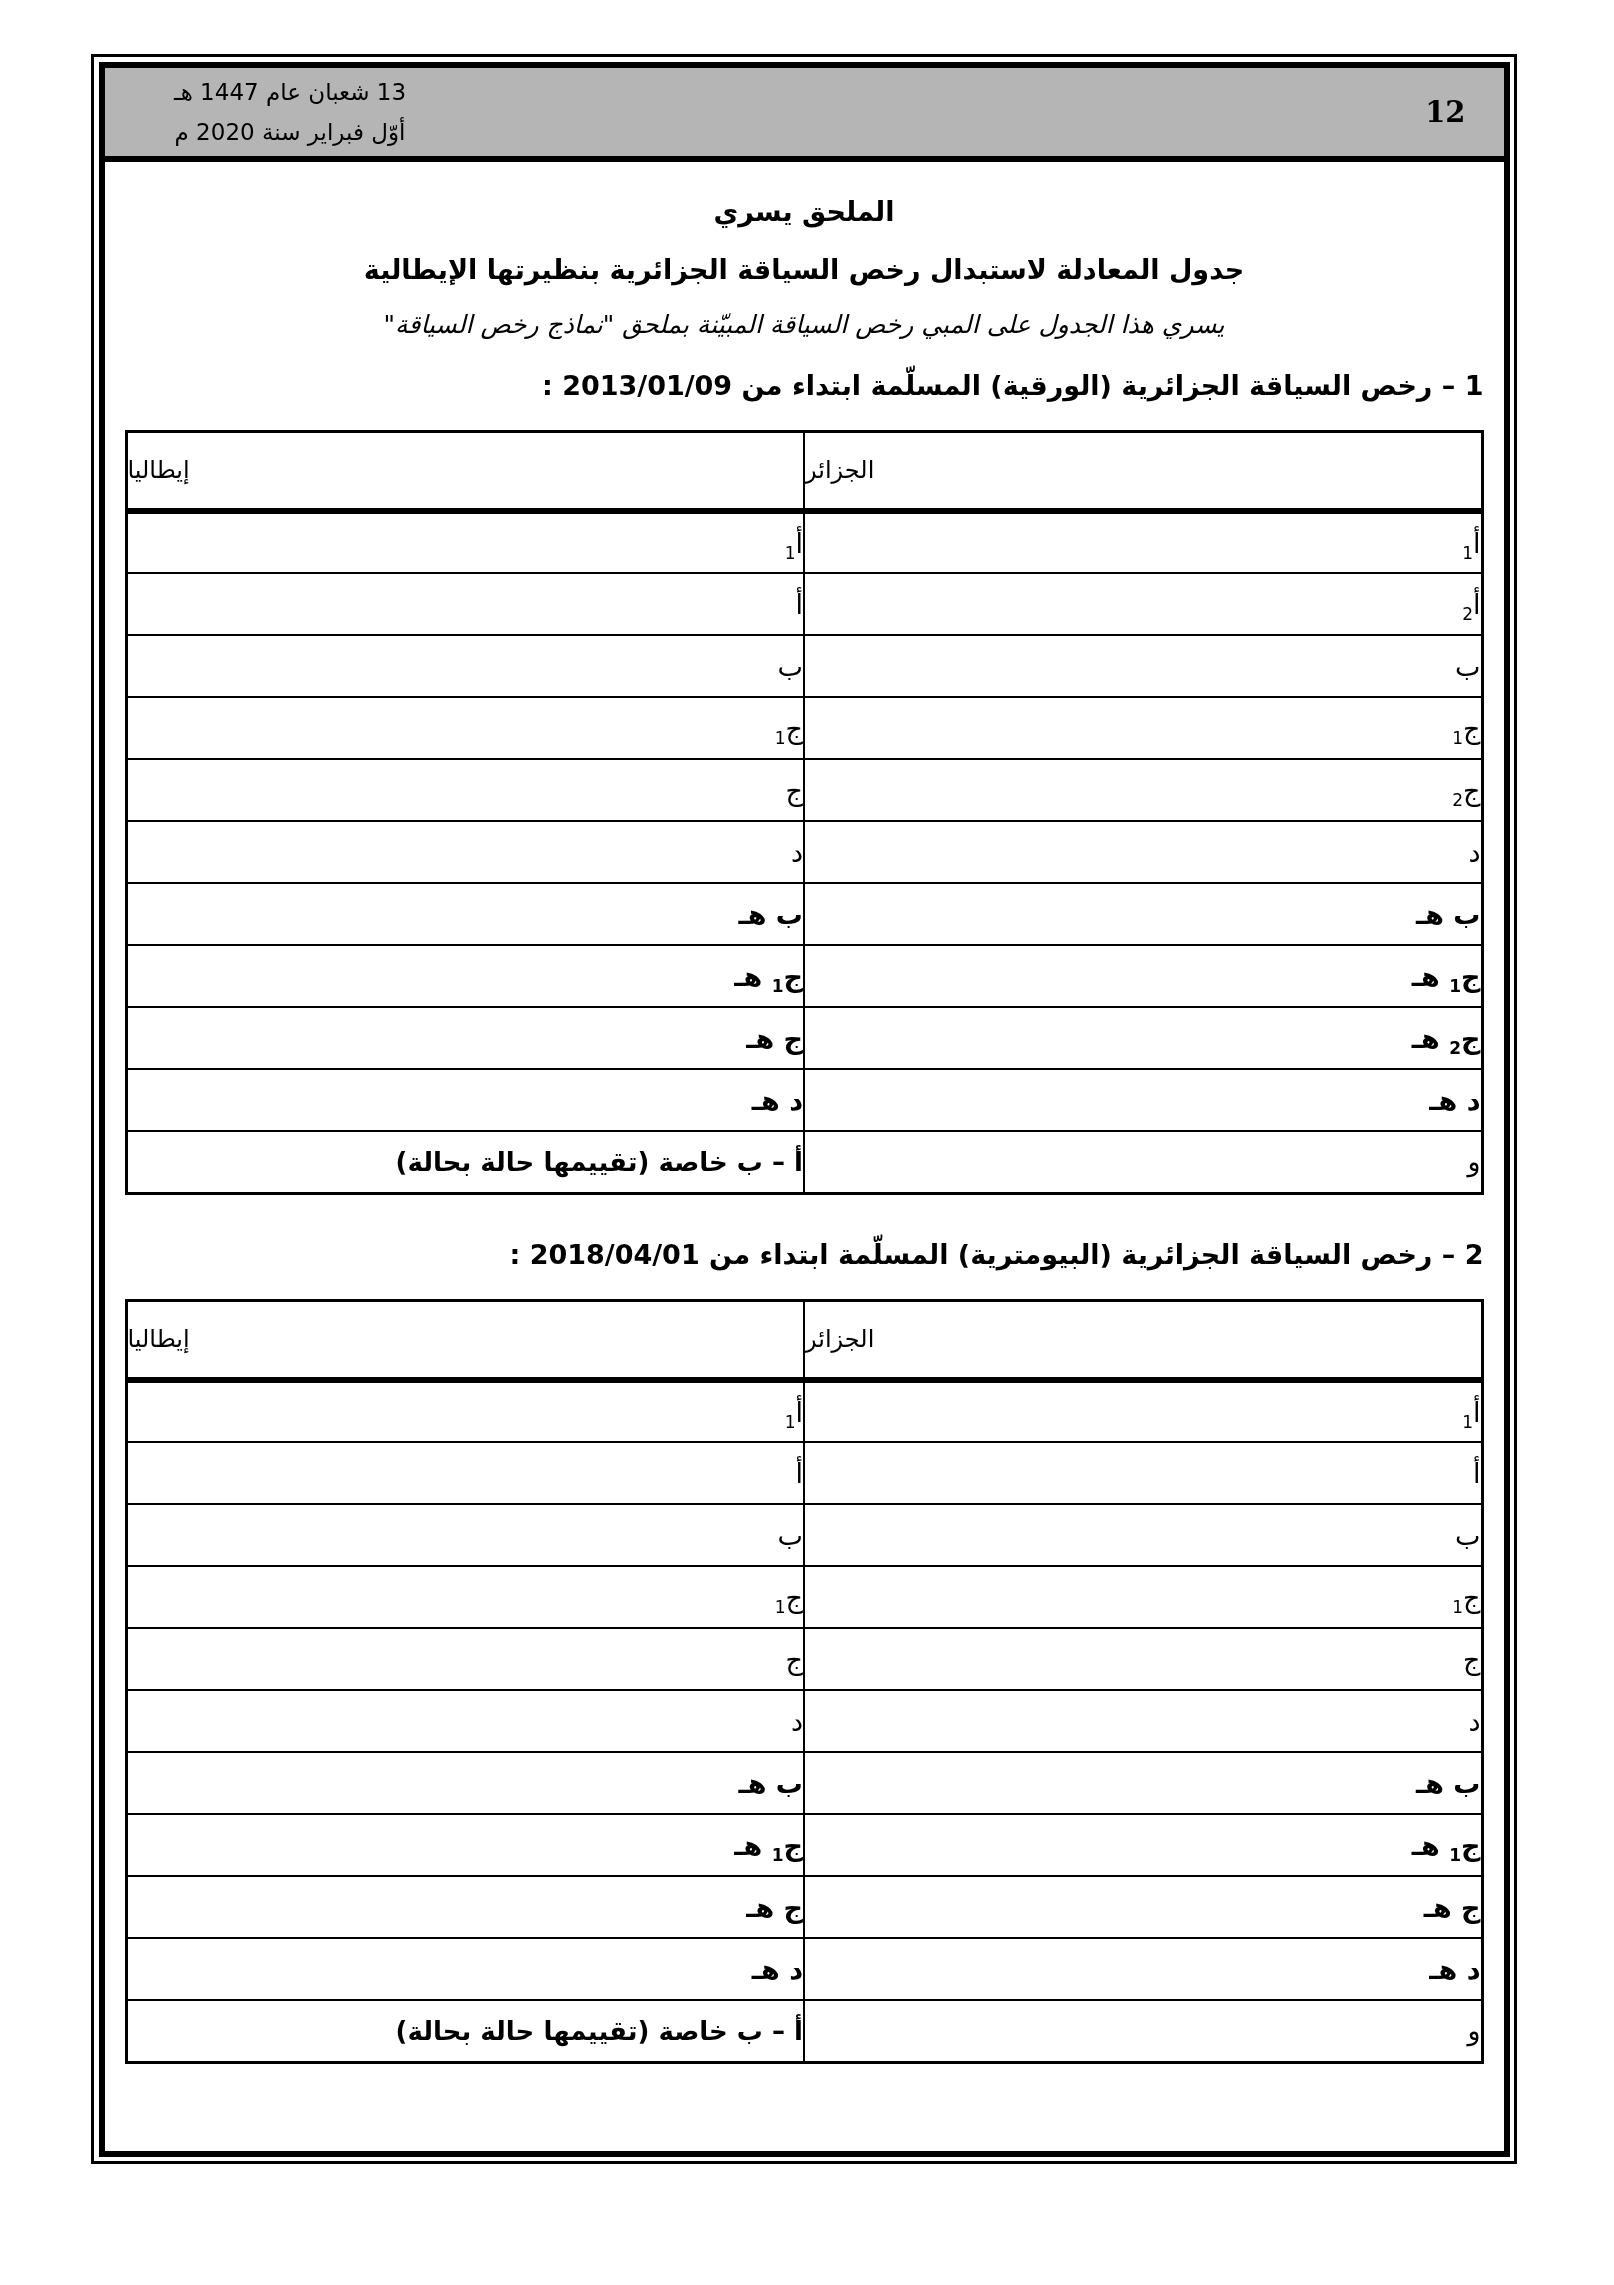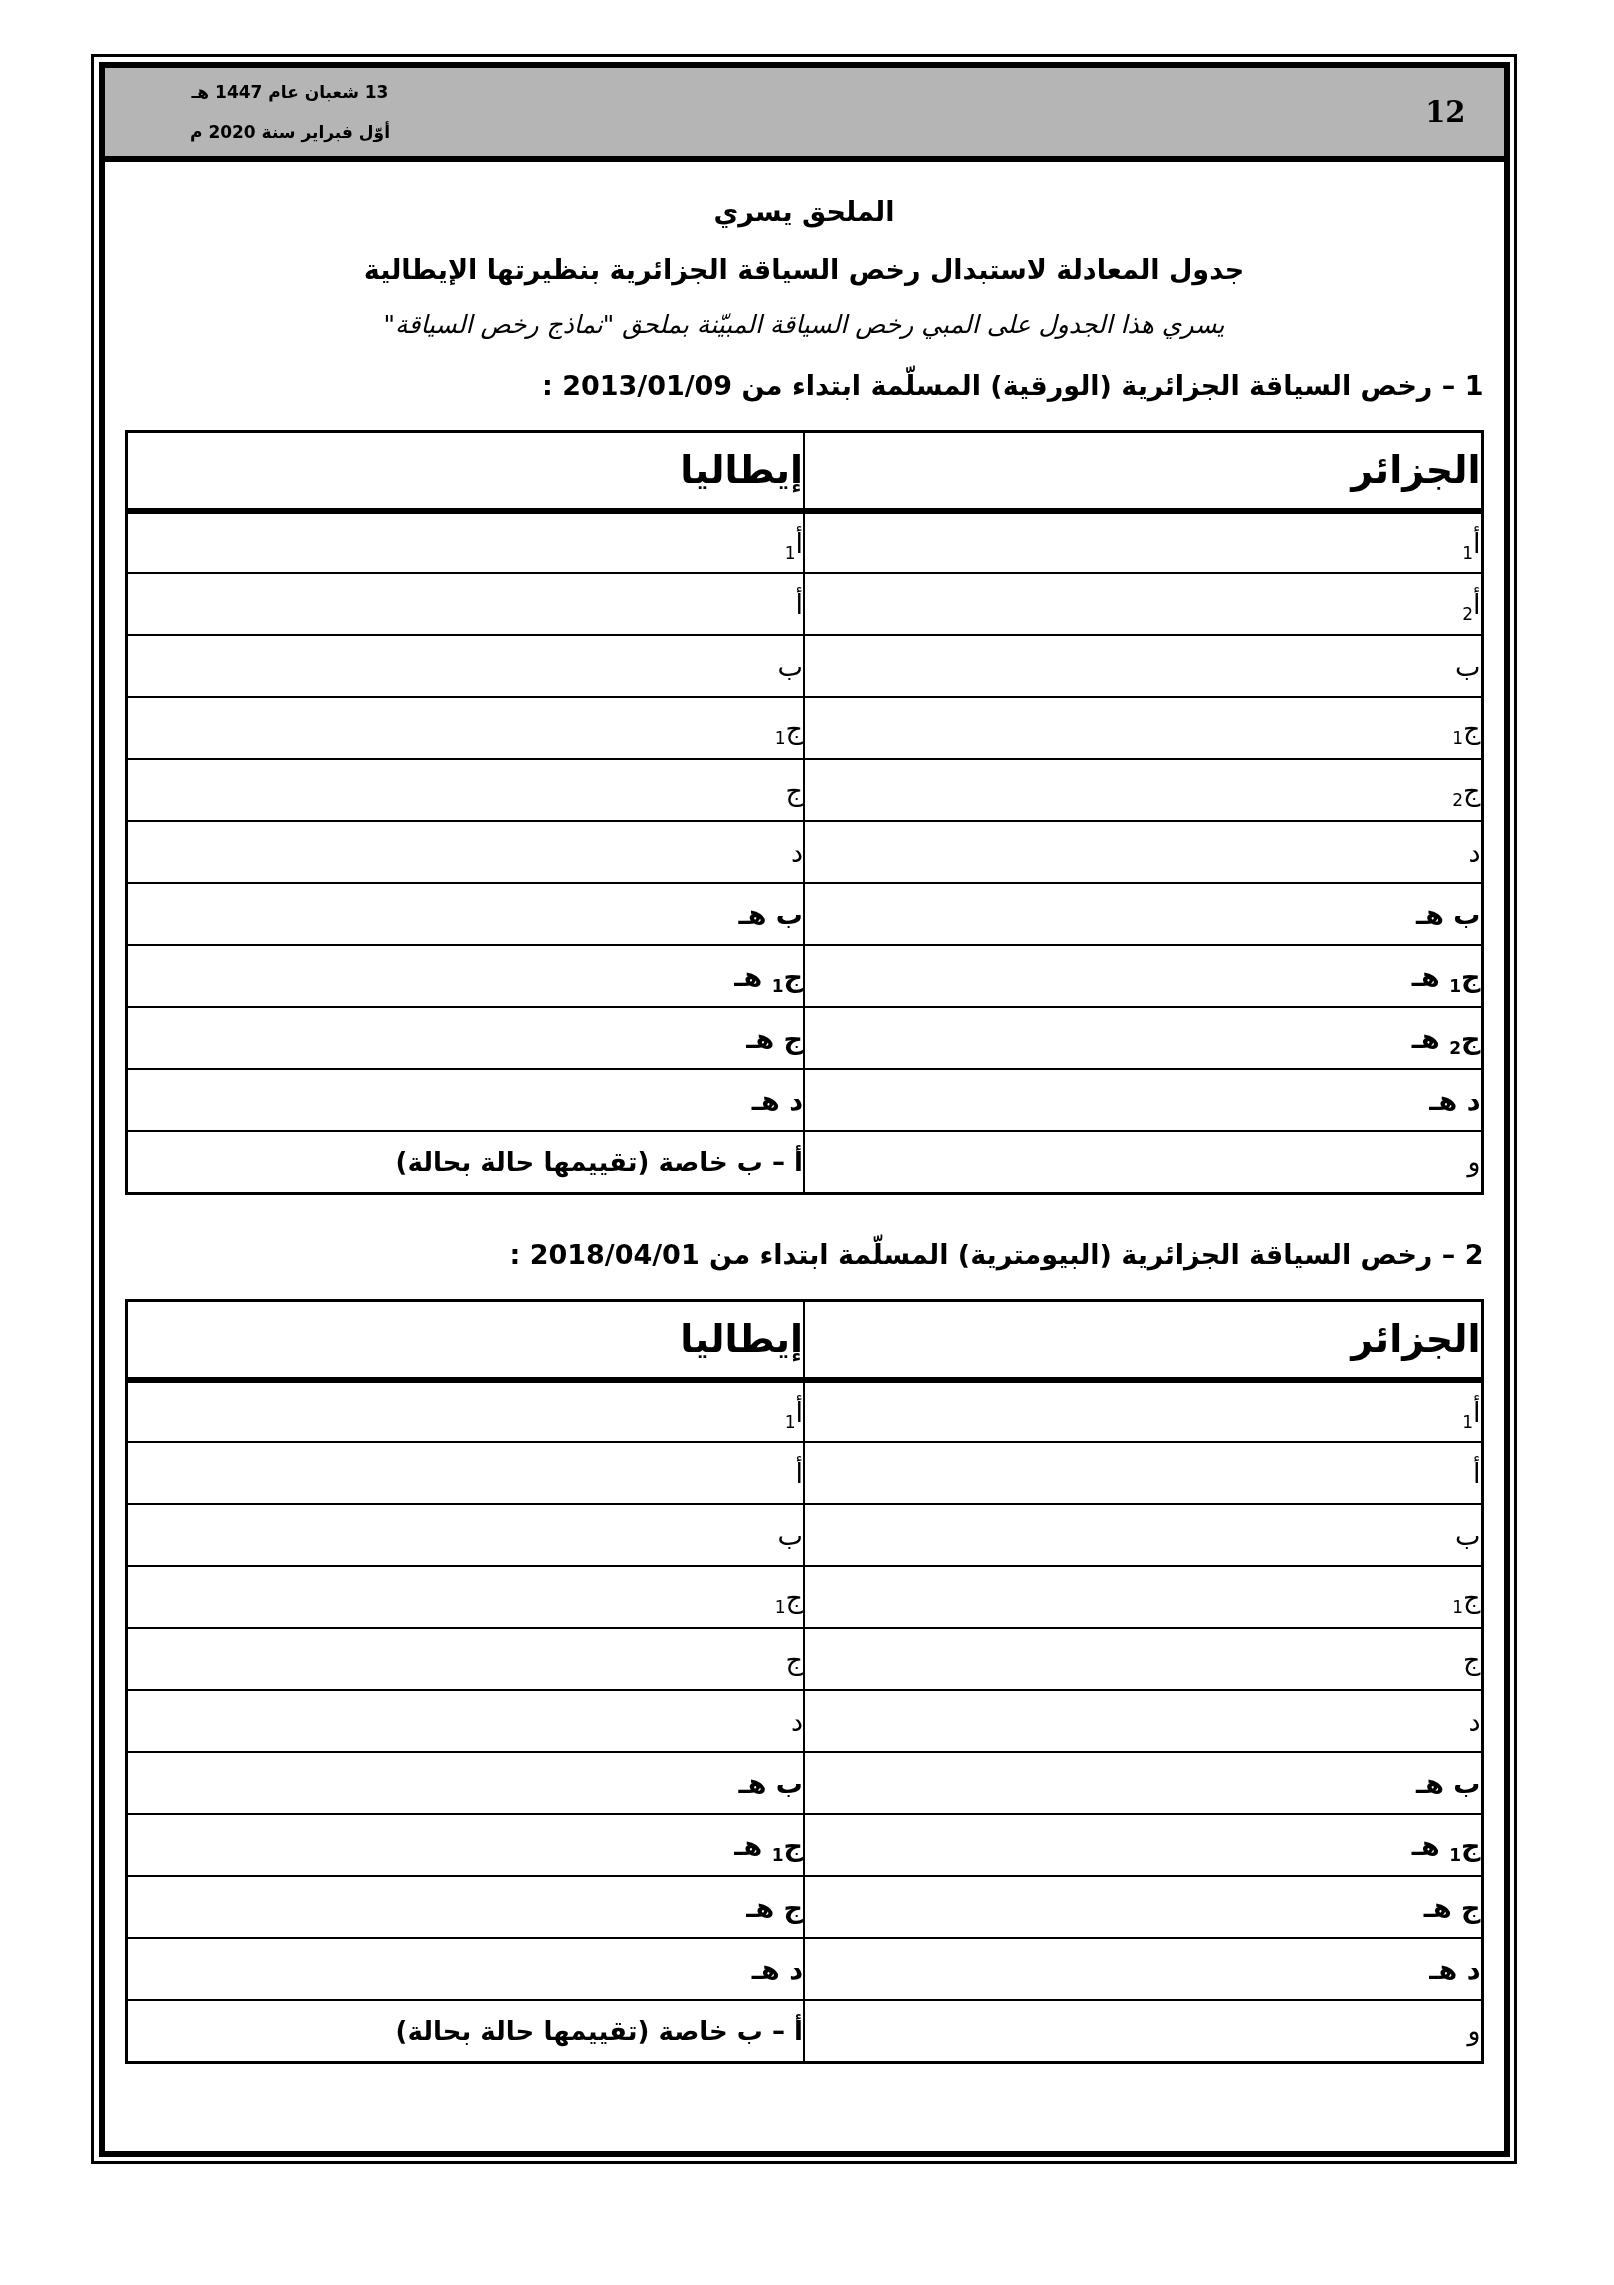--- a/index.html
+++ b/index.html
@@ -15,21 +15,21 @@
   .frame {
     width:100%; height:100%; border:6.3px solid #000; background:#fff; overflow:hidden;
   }
   
   .masthead {
     position:relative; height:94px; background:#b5b5b5;
     border-bottom:6.3px solid #000; display:flex; align-items:center; direction:ltr;
   }
   .date-block {
     direction:rtl; width:380px; text-align:center;
-    font-weight:bold; font-size:17px; line-height:40px; padding-right:9px;
+    font-weight:normal; font-size:23px; line-height:40px; padding-right:9px;
   }
   .journal-title {
     position:absolute; left:0; right:0; text-align:center; direction:rtl;
     font-weight:bold; font-size:28px;
   }
   .page-number {
     position:absolute; right:38px; top:50%; transform:translateY(-50%);
     font-family:"DejaVu Serif", serif; font-weight:bold; font-size:29px;
   }
   
@@ -39,21 +39,21 @@
   .note          { margin-top:25px; text-align:center; font-style:italic; font-size:25px; }
   .section-heading { margin-top:31px; text-align:right; font-weight:bold; font-size:27px; }
   .section-heading.second { margin-top:44px; }
   
   table {
     width:100%; border-collapse:collapse; table-layout:fixed;
     margin-top:29px; border:3.6px solid #000; direction:rtl;
   }
   th {
     height:80px; border:2.7px solid #000; border-bottom:6.3px solid #000;
-    text-align:right; vertical-align:middle; font-weight:bold; font-size:38px;
+    text-align:left; vertical-align:middle; font-weight:normal; font-size:24px;
   }
   td {
     height:62px; border:2.7px solid #000;
     vertical-align:middle; font-size:27px; font-weight:normal;padding-left:8px;
   }
   tbody tr:nth-of-type(n+7):not(:last-of-type) td { font-weight:bold;margin-top:17px; }
   tbody tr:last-of-type td:nth-child(2) { font-weight:bold; font-size:26px; }
   td sub { font-size:17px; line-height:0; }
 </style>
 </head>

